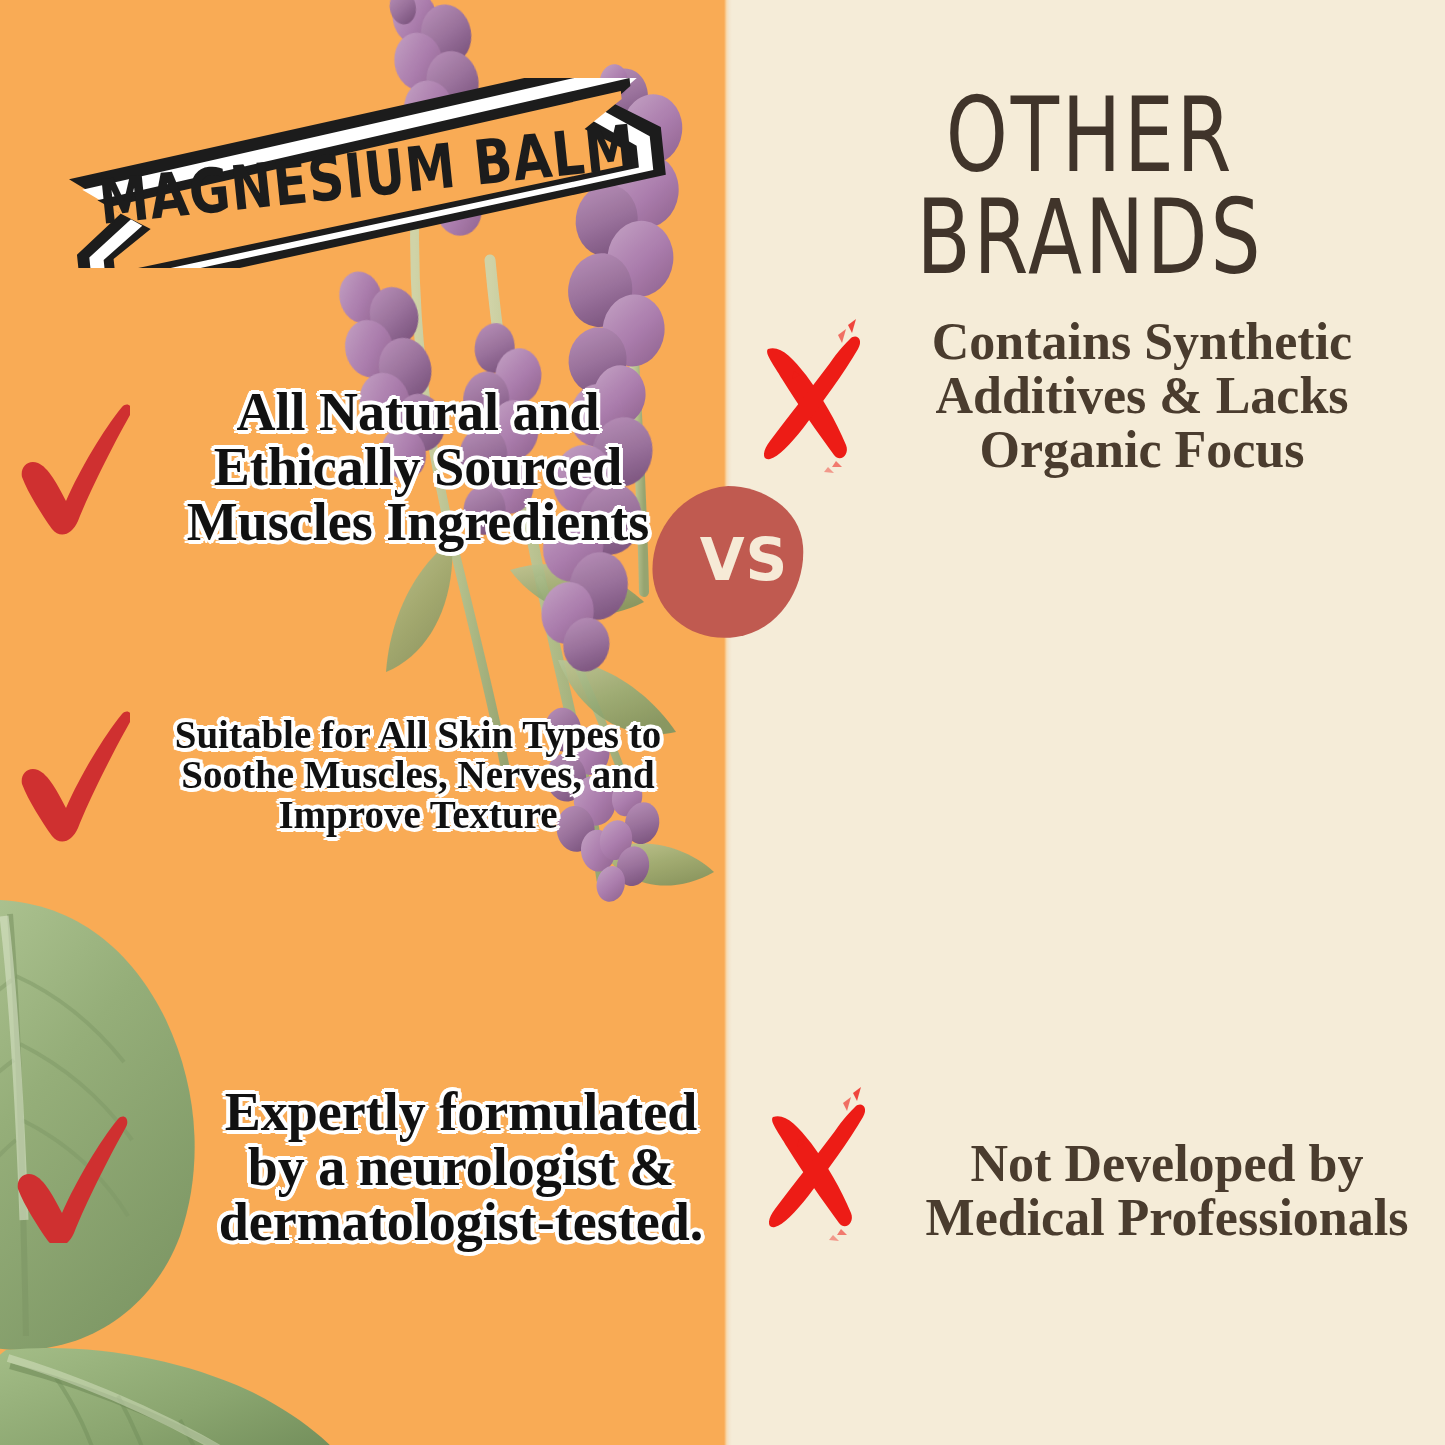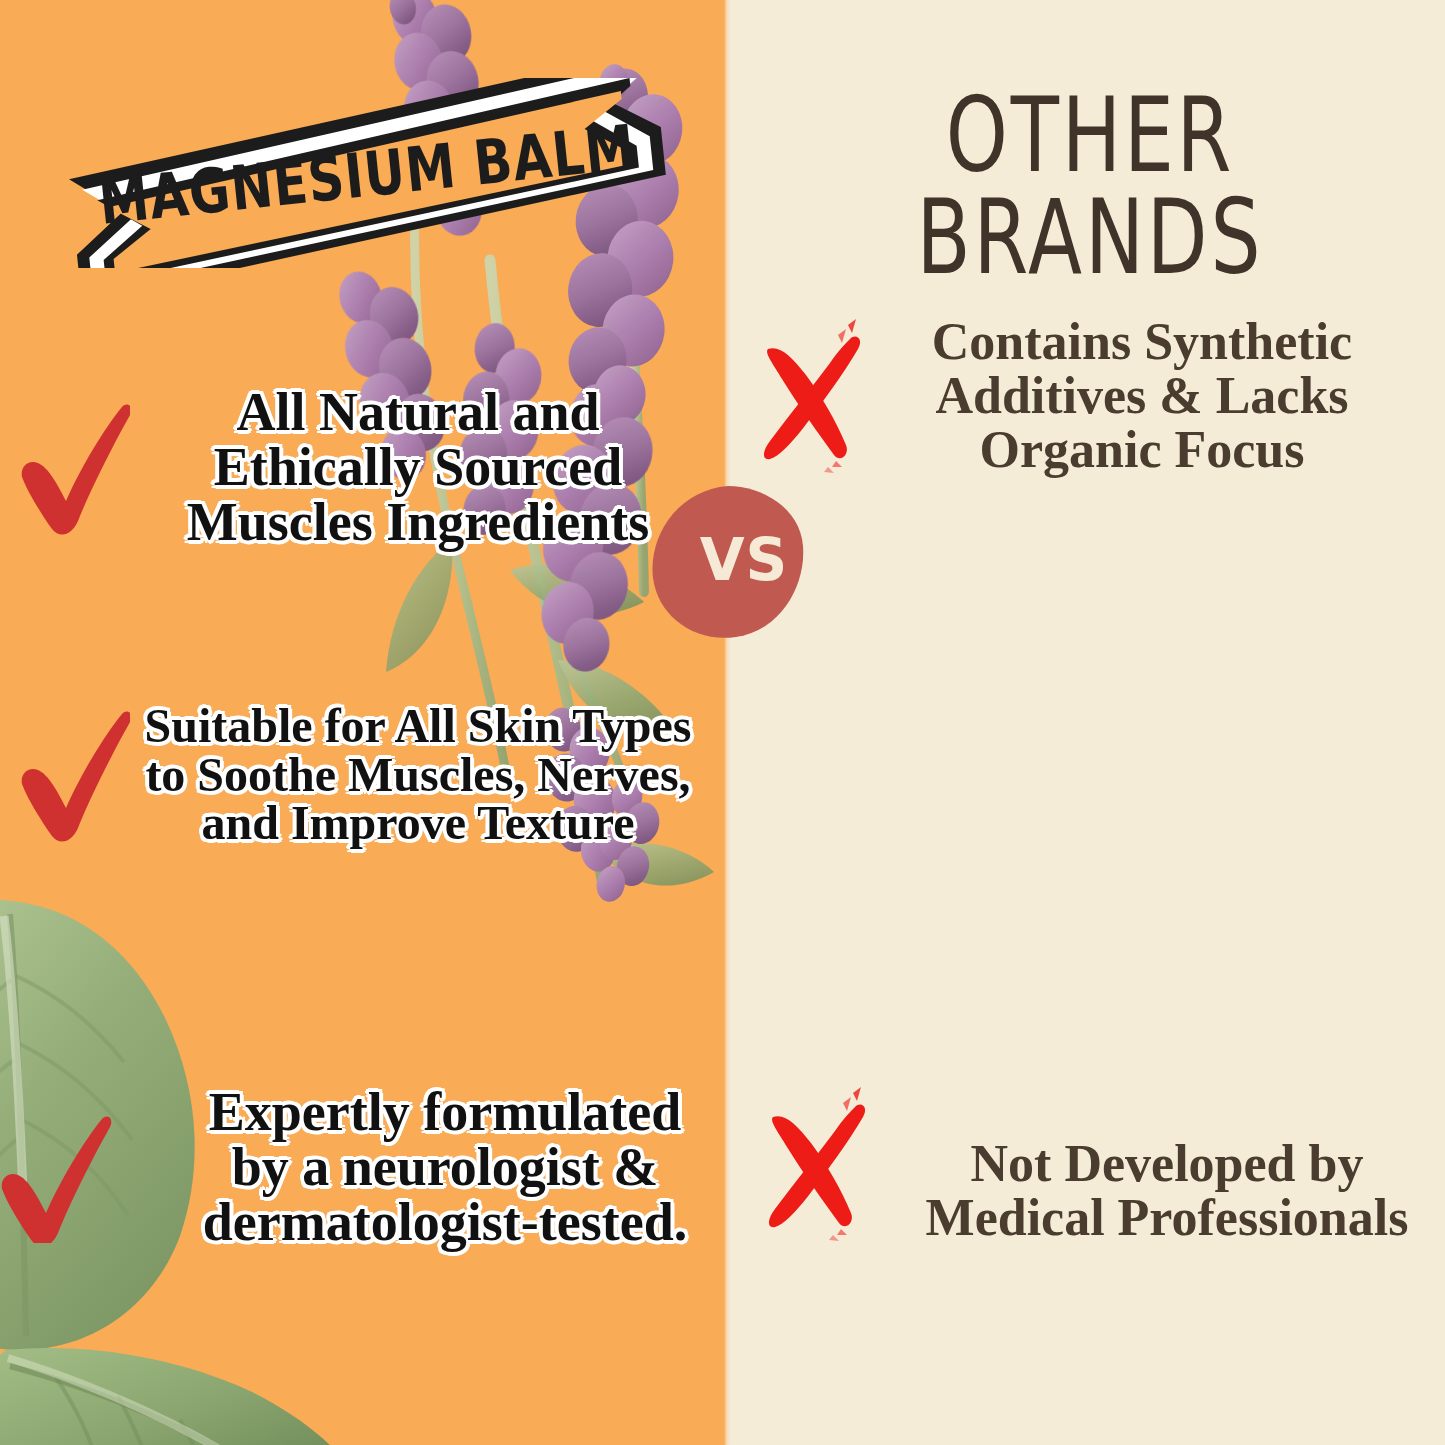--- a/index.html
+++ b/index.html
@@ -64,22 +64,22 @@
     -webkit-text-stroke:0px;
     text-shadow:
       -3px -3px 0 #ffffff, 3px -3px 0 #ffffff, -3px 3px 0 #ffffff, 3px 3px 0 #ffffff,
       -3px 0 0 #ffffff, 3px 0 0 #ffffff, 0 -3px 0 #ffffff, 0 3px 0 #ffffff,
       -4px -1px 0 #ffffff, 4px 1px 0 #ffffff, -1px -4px 0 #ffffff, 1px 4px 0 #ffffff;
   }
 
   #left-row-1{left:0px;top:385px;width:700px;}
   #left-row-1 .left-text{font-size:54px;width:560px;margin-left:8px;}
   #left-row-2{left:0px;top:700px;width:700px;}
-  #left-row-2 .left-text{font-size:48px;width:600px;margin-left:6px;}
-  #left-row-3{left:0px;top:1085px;width:700px;}
+  #left-row-2 .left-text{font-size:39px;width:600px;margin-left:6px;}
+  #left-row-3{left:16px;top:1085px;width:700px;}
   #left-row-3 .left-text{font-size:54px;width:490px;margin-left:70px;}
 
   .check-wrap{width:130px;min-width:130px;height:150px;position:relative;}
 
   
   .row-right{position:absolute;display:flex;align-items:flex-end;}
   .right-text{
     font-family:"Liberation Serif",serif;
     font-weight:700;
     color:#4a3c2e;

